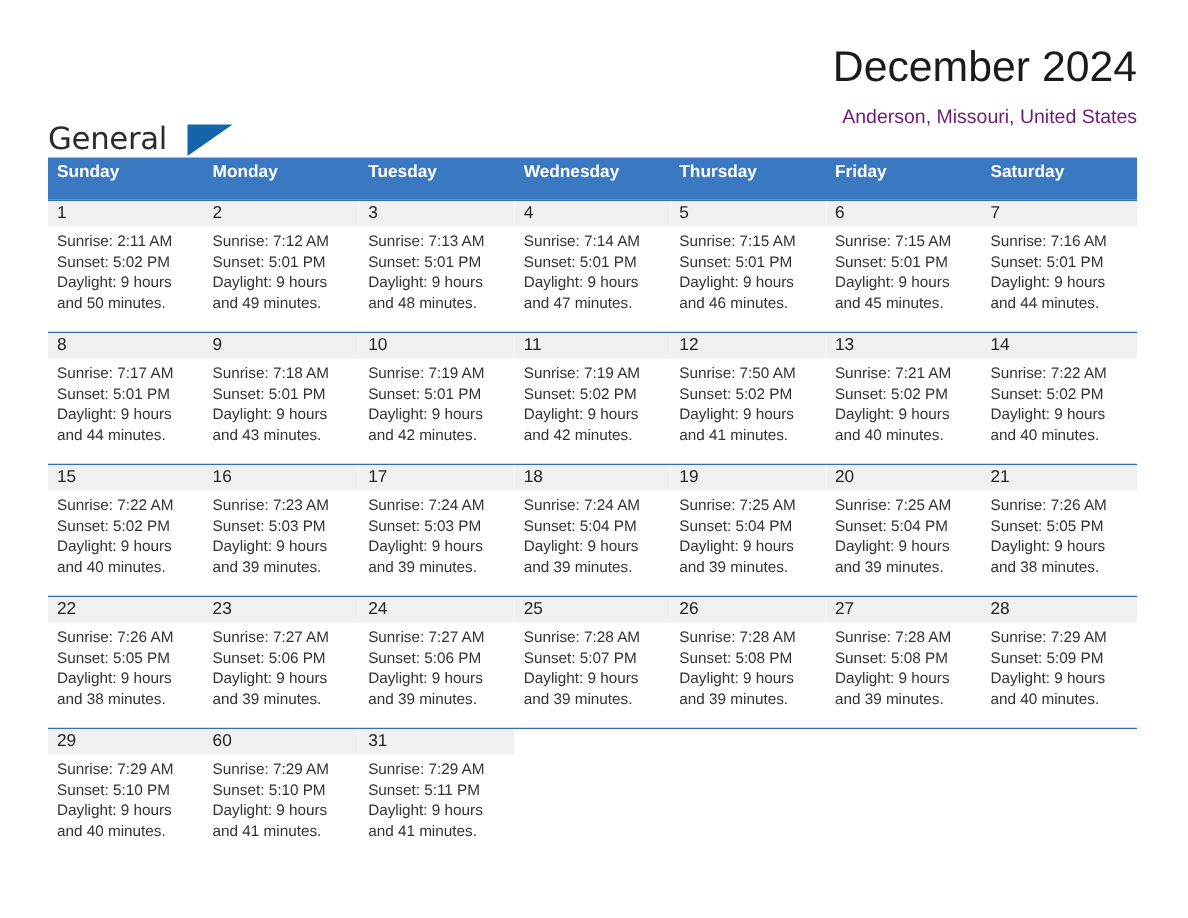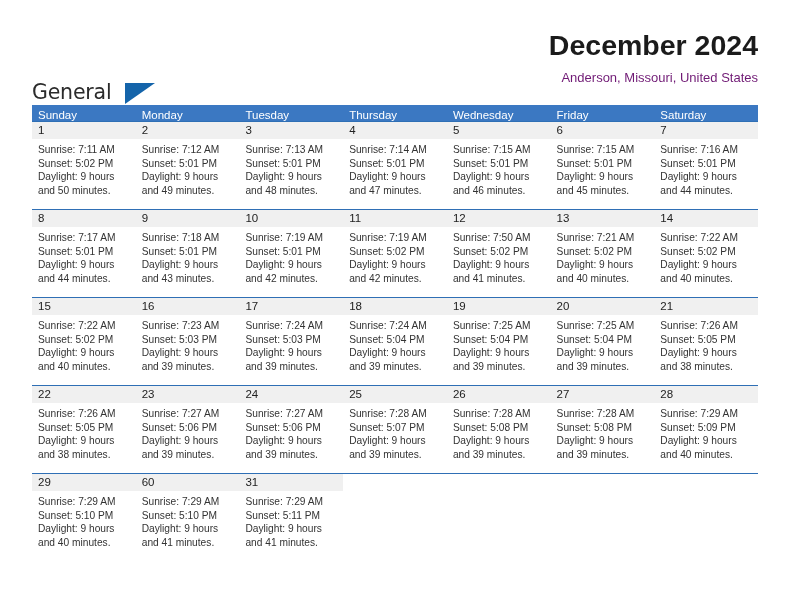--- a/index.html
+++ b/index.html
@@ -66,21 +66,21 @@
   }
 
   .title-block {
     position: absolute;
     right: 0;
     top: 0;
     text-align: right;
   }
   .cal-title {
     font-size: 28.5px;
-    font-weight: bold;
+    font-weight: normal;
     color: #1b1b1b;
     line-height: 34px;
     white-space: nowrap;
   }
   .cal-subtitle {
     font-size: 13px;
     color: #701a75;
     line-height: 20px;
     margin-top: 6px;
     white-space: nowrap;
@@ -89,21 +89,22 @@
   
   .calendar {
     position: absolute;
     left: 32px;
     top: 105px;
     width: 726px;
   }
   .weekdays {
     display: flex;
     background: #3b78c2;
-    height: 16px;
+    height: 28px;
+    font-weight: bold;
   }
   .weekday {
     flex: 1 1 0;
     color: #ffffff;
     font-size: 11.5px;
     line-height: 20px;
     padding-left: 6px;
     box-sizing: border-box;
     white-space: nowrap;
     overflow: hidden;
@@ -165,31 +166,31 @@
     </div>
 
   </div>
 
   <div class="calendar">
 
     <div class="weekdays">
       <div class="weekday">Sunday</div>
       <div class="weekday">Monday</div>
       <div class="weekday">Tuesday</div>
+      <div class="weekday">Wednesday</div>
       <div class="weekday">Thursday</div>
-      <div class="weekday">Wednesday</div>
       <div class="weekday">Friday</div>
       <div class="weekday">Saturday</div>
     </div>
 
     <div class="week">
       <div class="day">
         <div class="day-num-bar">1</div>
         <div class="day-info">
-          <div>Sunrise: 7:11 AM</div>
+          <div>Sunrise: 2:11 AM</div>
           <div>Sunset: 5:02 PM</div>
           <div>Daylight: 9 hours</div>
           <div>and 50 minutes.</div>
         </div>
       </div>
       <div class="day">
         <div class="day-num-bar">2</div>
         <div class="day-info">
           <div>Sunrise: 7:12 AM</div>
           <div>Sunset: 5:01 PM</div>

